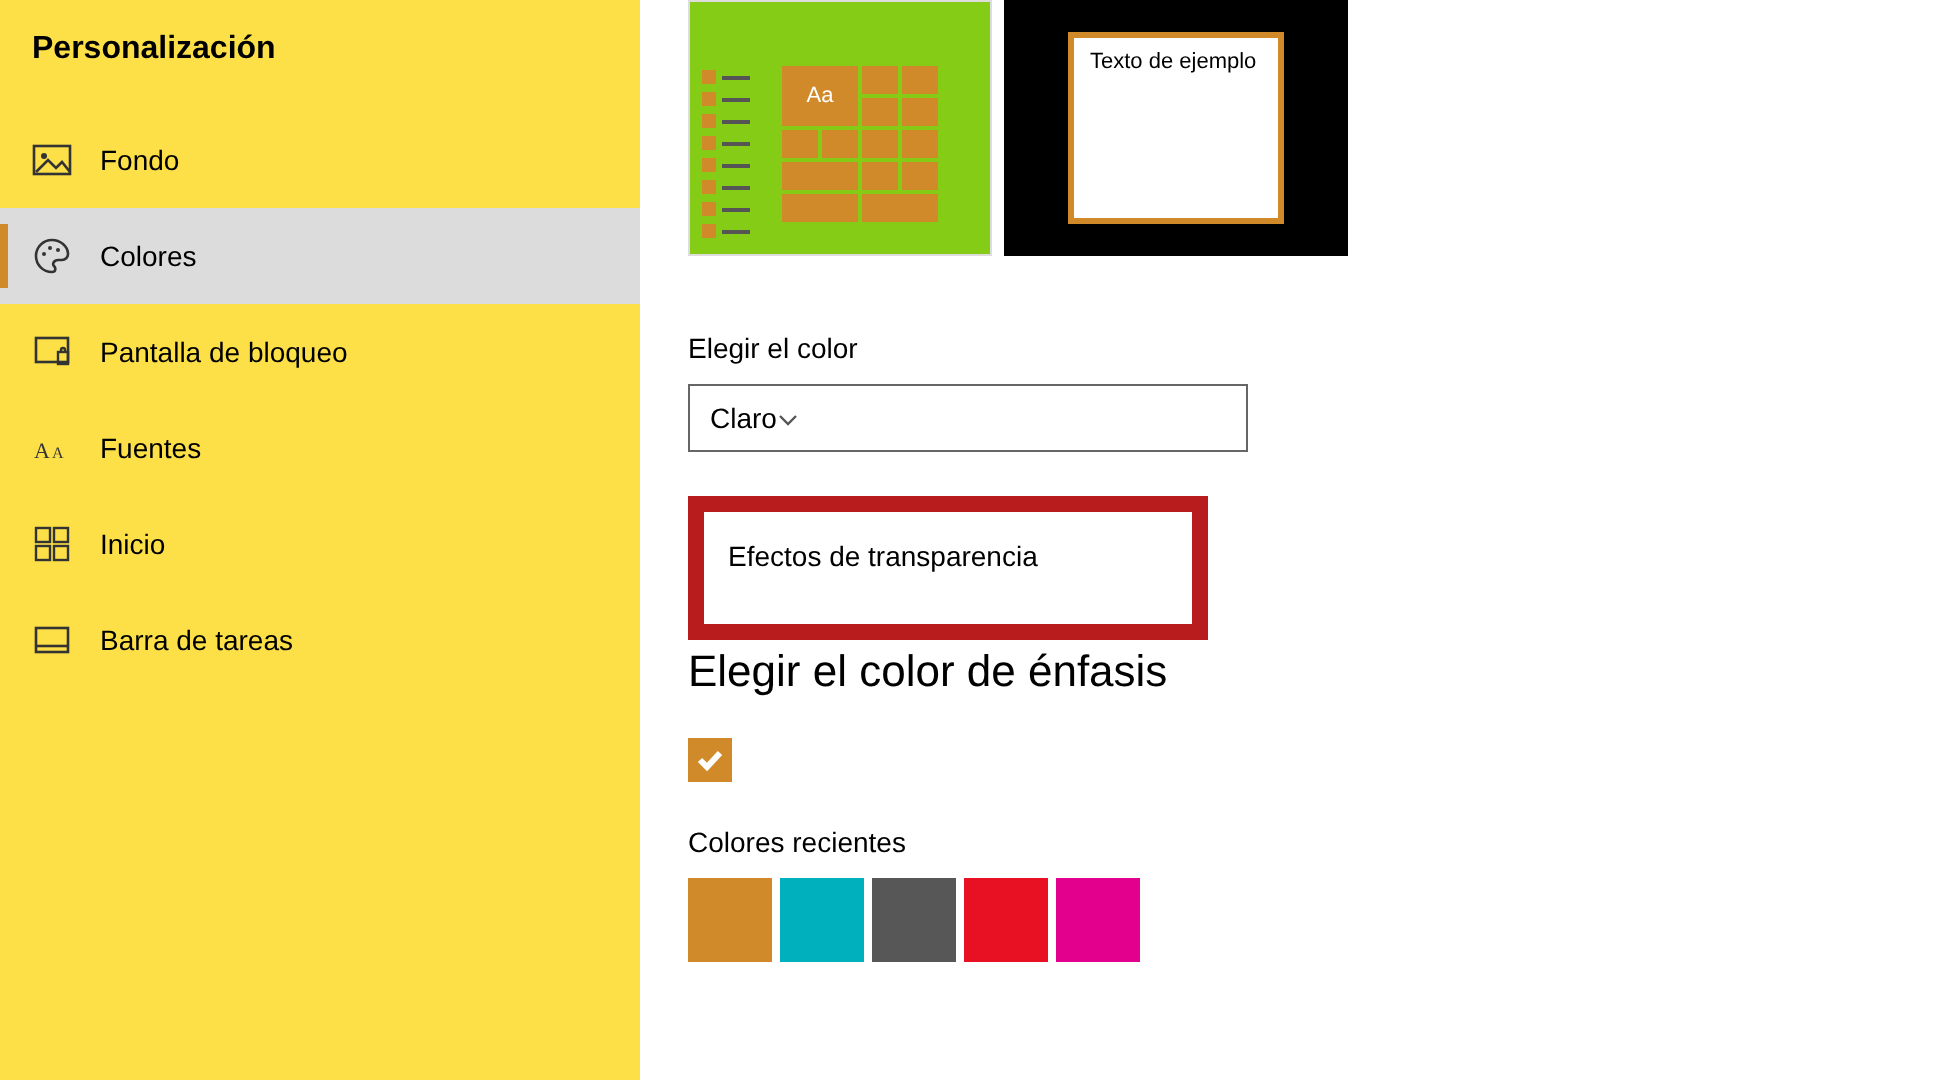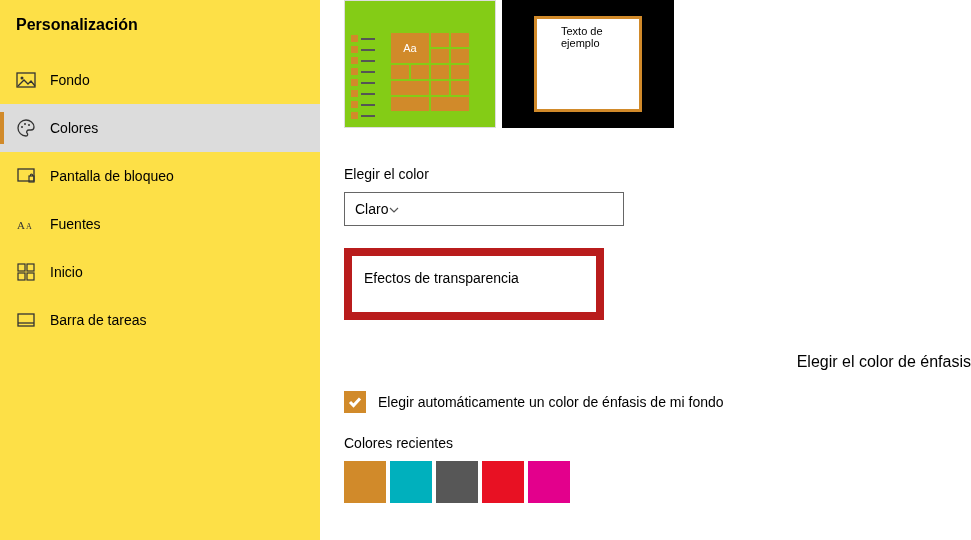--- a/index.html
+++ b/index.html
@@ -101,21 +101,21 @@
     background: #000;
     display: flex;
     align-items: center;
     justify-content: center;
   }
   .window-inner {
     width: 108px;
     height: 96px;
     background: #fff;
     border: 3px solid #d18a2a;
-    padding: 6px 24px;
+    padding: 6px 8px;
     font-size: 11px;
   }
   
   .section-label {
     font-size: 14px;
     margin-top: 38px;
     margin-bottom: 10px;
   }
   
   .dropdown {
@@ -151,25 +151,24 @@
   .toggle .knob {
     width: 12px; height: 12px;
     background: #000;
     border-radius: 50%;
     position: absolute;
     left: 2px; top: 2px;
   }
   .toggle-state { font-size: 14px; }
   
   .accent-heading {
-    font-size: 16px;
+    font-size: 22px;
     font-weight: 400;
-    margin-top: 33px;
+    margin-top: 3px;
     margin-bottom: 20px;
-    text-align: right;
   }
   
   .check-row { display: flex; align-items: center; gap: 12px; margin-bottom: 22px; }
   .checkbox {
     width: 22px; height: 22px;
     background: #d18a2a;
     display: flex; align-items: center; justify-content: center;
     cursor: pointer;
   }
   .checkbox svg { width: 16px; height: 16px; stroke: #fff; stroke-width: 3; fill: none; }
@@ -328,21 +327,20 @@
   </div>
 
   <div class="accent-heading">Elegir el color de énfasis</div>
 
   <div class="check-row">
     <div class="checkbox">
       <svg viewBox="0 0 16 16">
           <path d="M3 8 L6.5 11.5 L13 4.5"></path>
         </svg>
     </div>
-    <div class="check-label">Elegir automáticamente un color de énfasis de mi fondo</div>
   </div>
 
   <div class="recent-label">Colores recientes</div>
   <div class="swatch-row">
     <div class="swatch" style="background:#d18a2a"></div>
     <div class="swatch" style="background:#00b0bd"></div>
     <div class="swatch" style="background:#575757"></div>
     <div class="swatch" style="background:#e81123"></div>
     <div class="swatch" style="background:#e3008c"></div>
   </div>

